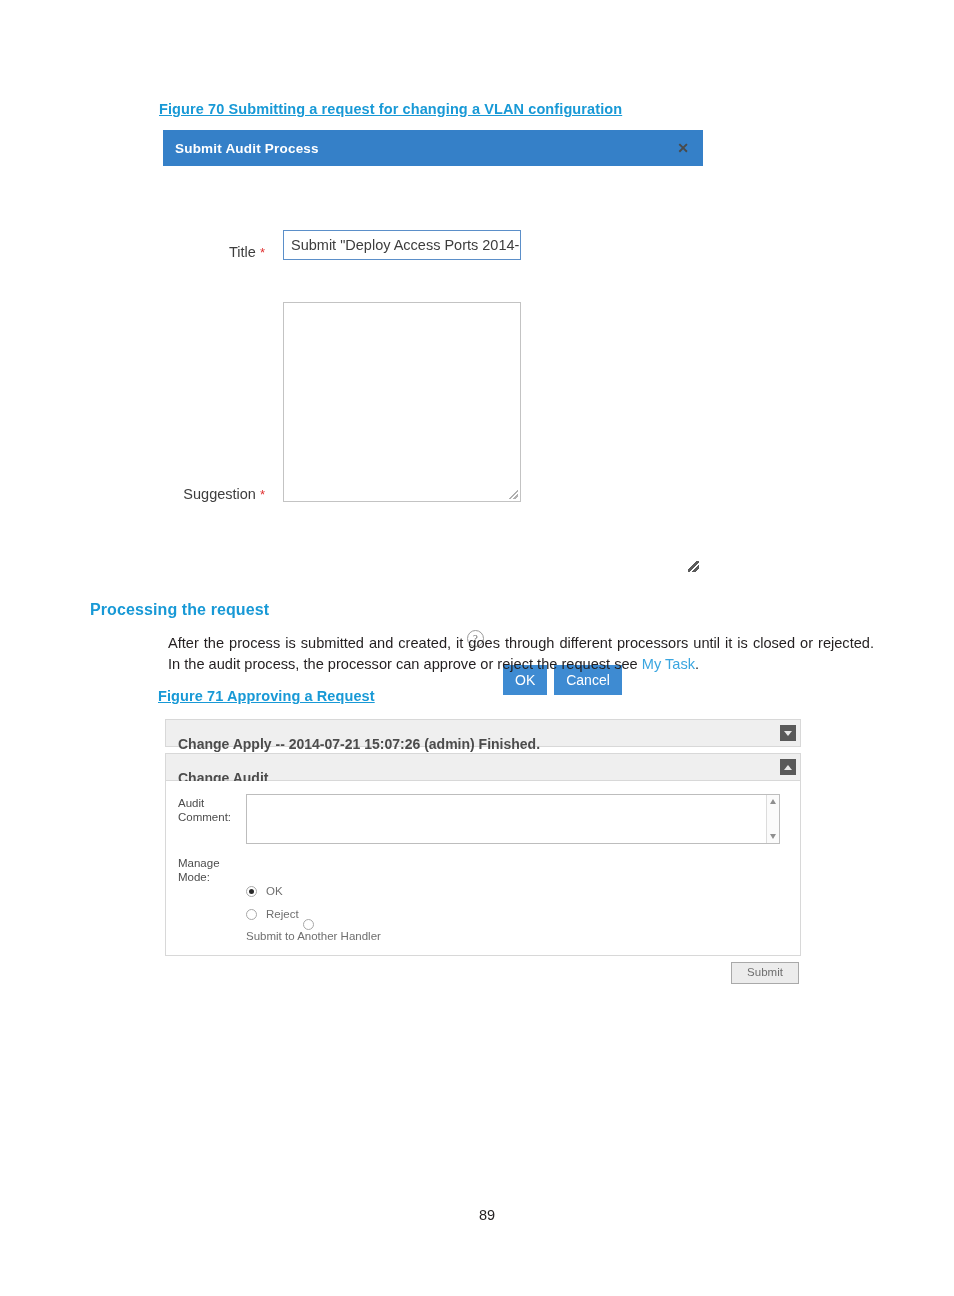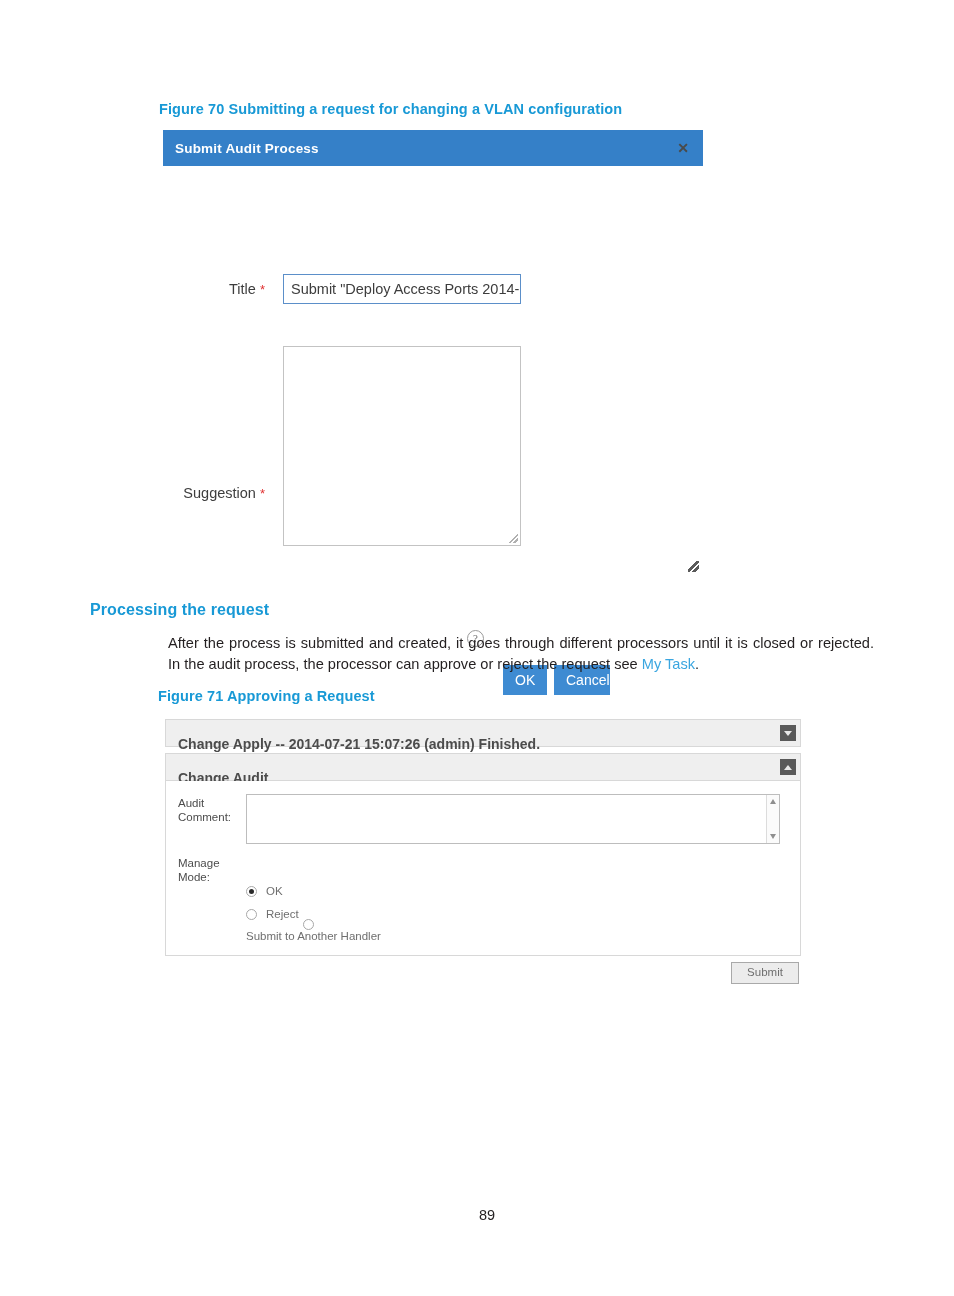--- a/index.html
+++ b/index.html
@@ -19,20 +19,21 @@
   
   .abs { position: absolute; }
 
   
   .fig-caption {
     font-size: 14.5px;
     font-weight: bold;
     color: #1899d6;
     letter-spacing: 0.1px;
     white-space: nowrap;
+    text-decoration: underline;
   }
   .section-heading {
     font-size: 16px;
     font-weight: bold;
     color: #1899d6;
     letter-spacing: 0.1px;
     white-space: nowrap;
   }
 
   
@@ -81,22 +82,21 @@
     padding-top: 28px;
     padding-bottom: 14px;
     position: relative;
     height: 400px;
     box-sizing: border-box;
   }
 
   .form-row {
     position: absolute;
     display: flex;
-    align-items: center;
-    margin-top: 44px;
+    align-items: flex-end;
   }
   .form-label {
     width: 120px;
     text-align: right;
     font-size: 14.5px;
     color: #3d3d3d;
     padding-right: 18px;
     box-sizing: border-box;
     white-space: nowrap;
   }
@@ -365,21 +365,21 @@
         <span class="req-star">*</span>
       </div>
       <div class="ta-input">
         <span class="ta-grip"></span>
       </div>
     </div>
 
     <div class="help-icon">?</div>
 
     <button class="abs btn-blue" style="left:340px; top:499px; width:44px;">OK</button>
-    <button class="abs btn-blue" style="left:391px; top:499px; width:56px;">Cancel</button>
+    <button class="abs btn-blue" style="left:391px; top:499px; width:68px;">Cancel</button>
   </div>
 </div>
 
 <div class="dlg-resize-grip"></div>
 
 <div class="abs section-heading" style="left:90px; top:601px;">Processing the request</div>
 
 <div class="abs body-para" style="left:168px; top:633px; width:706px;">
   <span>After the process is submitted and created, it goes through different processors until it is closed or rejected. In the audit process, the processor can approve or reject the request see </span><a class="link" href="#">My Task</a><span>.</span>
 </div>

